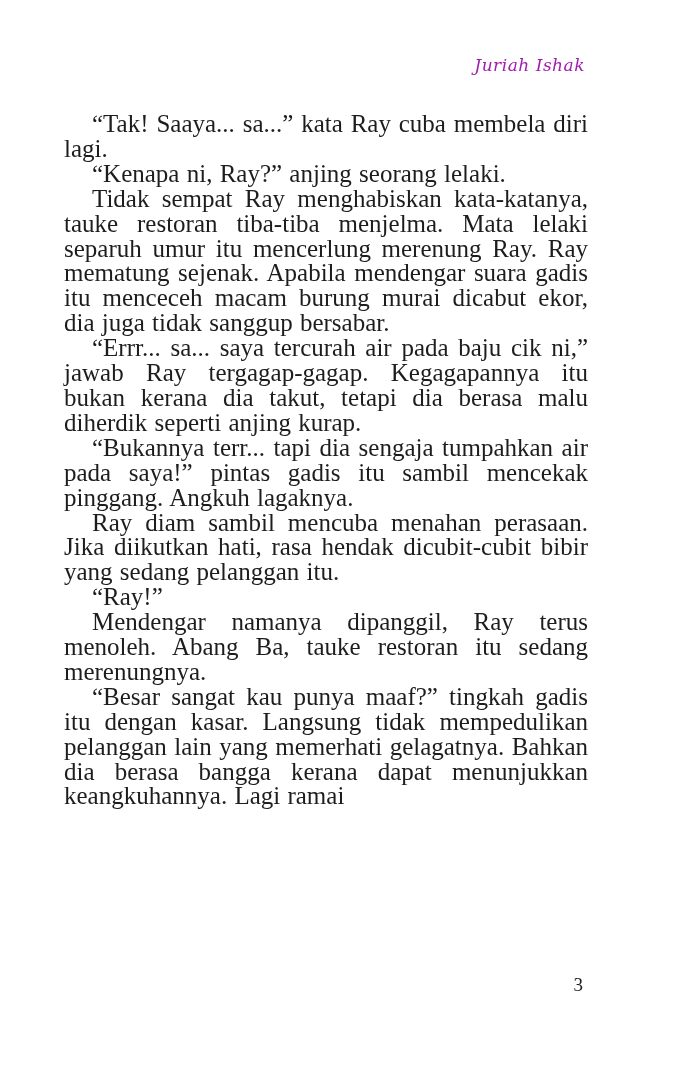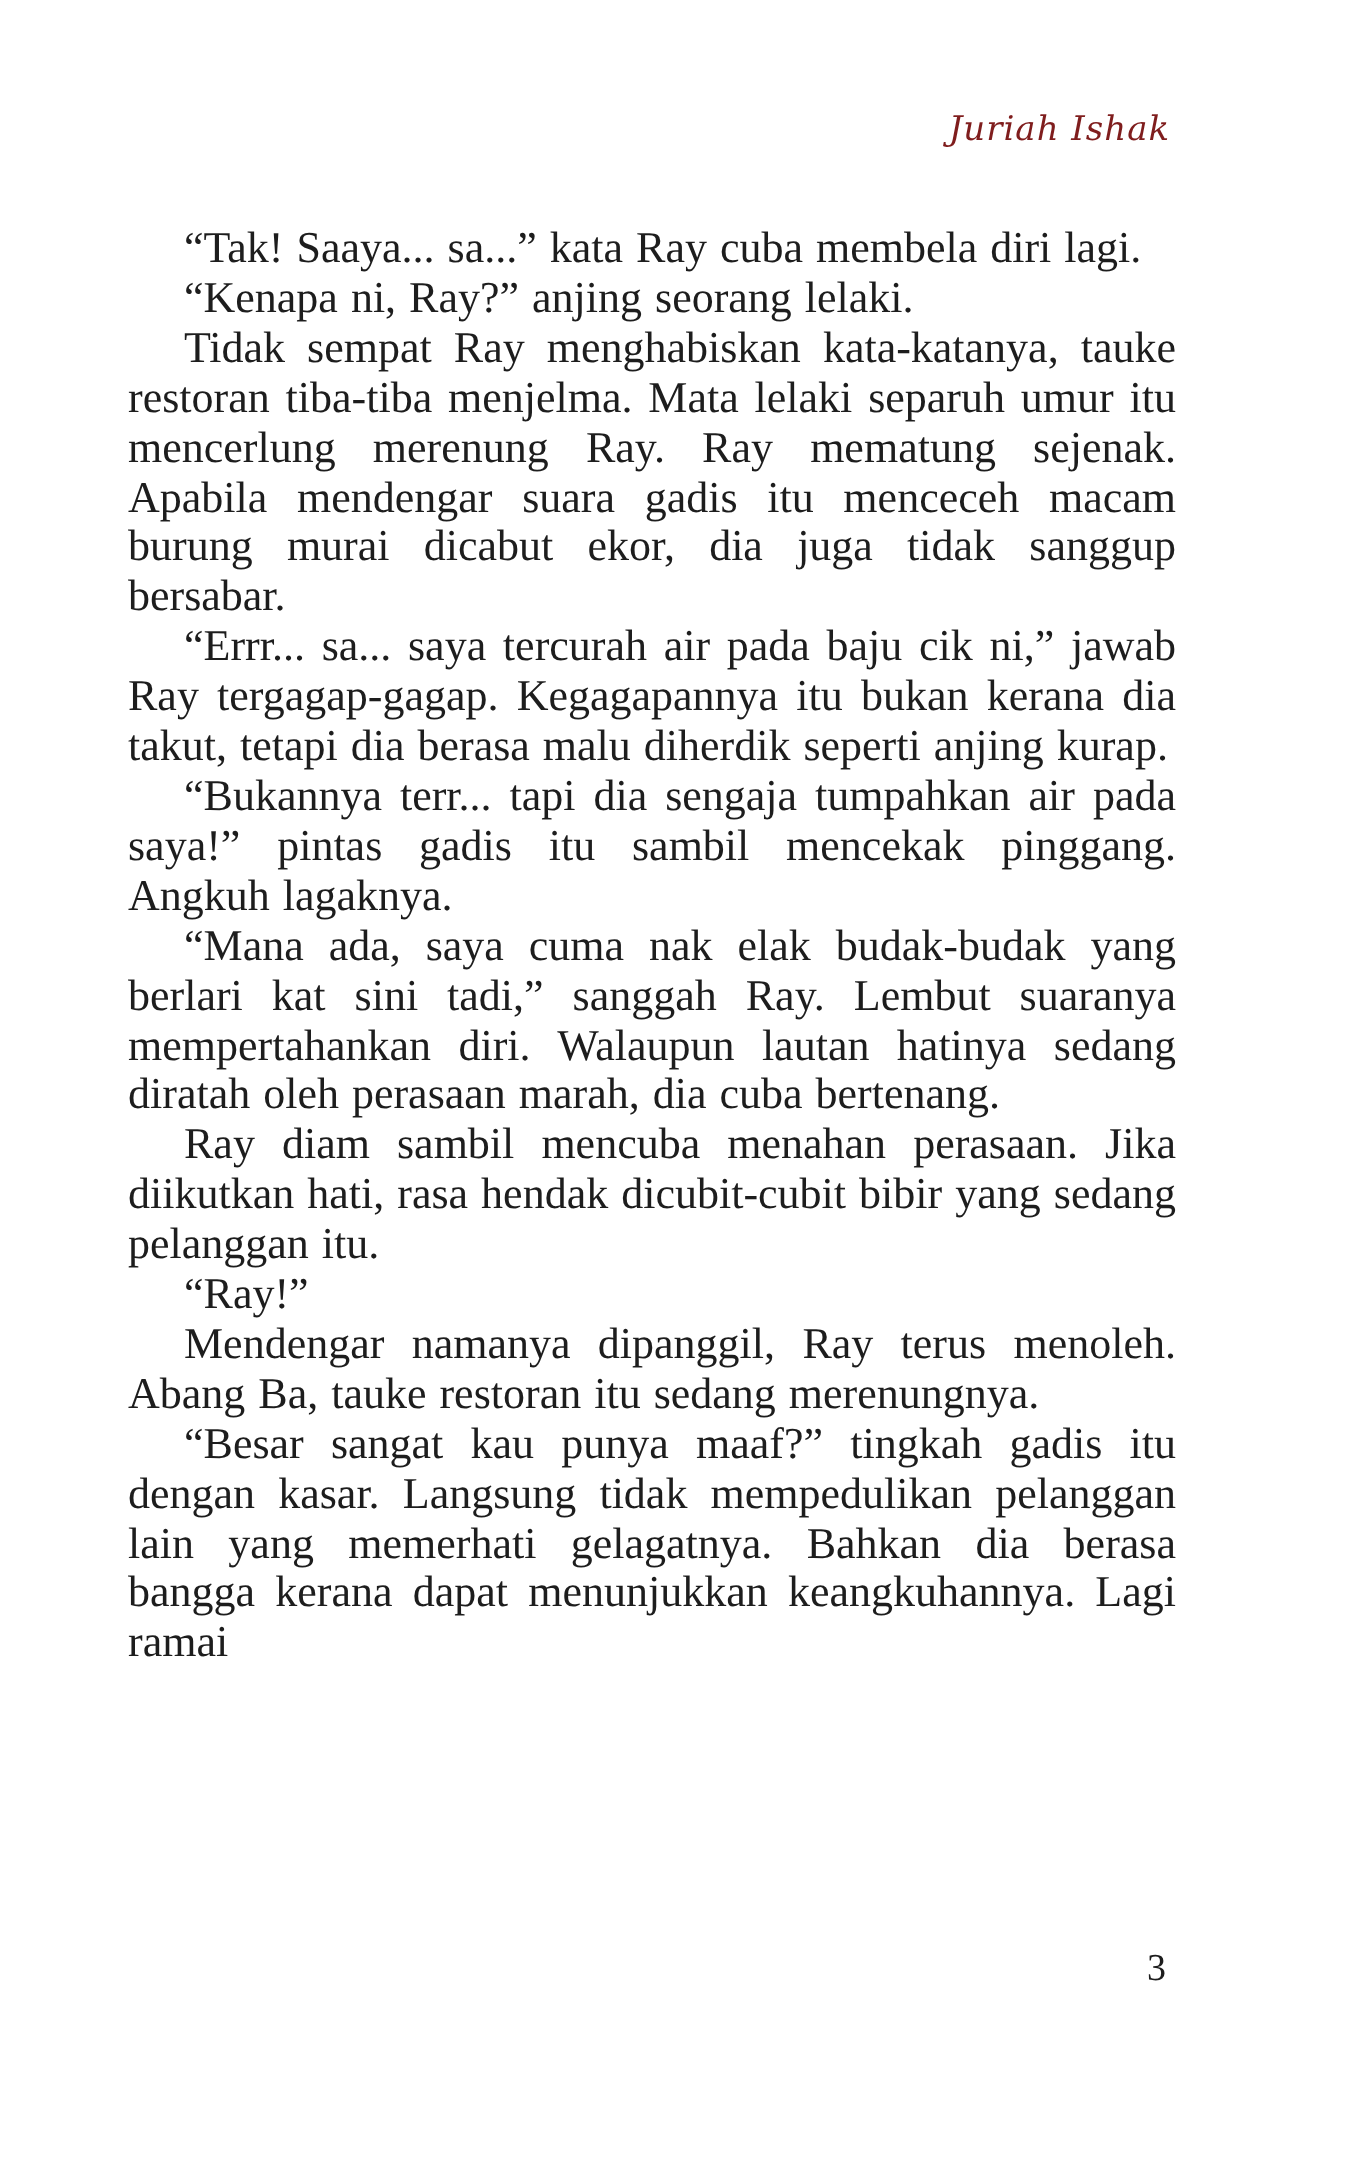--- a/index.html
+++ b/index.html
@@ -17,29 +17,29 @@
     color: #1d1d1d;
   }
   .running-head {
     position: absolute;
     top: 55px;
     right: 90px;
     font-family: "DejaVu Serif", "Liberation Serif", serif;
     font-style: italic;
     font-size: 17px;
     letter-spacing: 0.5px;
-    color: #7f1d1d;
+    color: #a21caf;
   }
   .text-block {
     position: absolute;
     left: 64px;
     top: 112px;
     width: 524px;
     font-family: "Liberation Serif", "DejaVu Serif", serif;
-    font-size: 22px;
+    font-size: 25px;
     line-height: 24.9px;
     color: #1d1d1d;
   }
   .text-block p {
     margin: 0;
     padding: 0;
     text-indent: 28px;
     text-align: justify;
     word-spacing: 1px;
   }
@@ -58,21 +58,20 @@
 <div class="page">
 
   <div class="running-head">Juriah Ishak</div>
 
   <div class="text-block">
     <p>“Tak! Saaya... sa...” kata Ray cuba membela diri lagi.</p>
     <p>“Kenapa ni, Ray?” anjing seorang lelaki.</p>
     <p>Tidak sempat Ray menghabiskan kata-katanya, tauke restoran tiba-tiba menjelma. Mata lelaki separuh umur itu mencerlung merenung Ray. Ray mematung sejenak. Apabila mendengar suara gadis itu menceceh macam burung murai dicabut ekor, dia juga tidak sanggup bersabar.</p>
     <p>“Errr... sa... saya tercurah air pada baju cik ni,” jawab Ray tergagap-gagap. Kegagapannya itu bukan kerana dia takut, tetapi dia berasa malu diherdik seperti anjing kurap.</p>
     <p>“Bukannya terr... tapi dia sengaja tumpahkan air pada saya!” pintas gadis itu sambil mencekak pinggang. Angkuh lagaknya.</p>
-    <p>“Mana ada, saya cuma nak elak budak-budak yang berlari kat sini tadi,” sanggah Ray. Lembut suaranya mempertahankan diri. Walaupun lautan hatinya sedang diratah oleh perasaan marah, dia cuba bertenang.</p>
     <p>Ray diam sambil mencuba menahan perasaan. Jika diikutkan hati, rasa hendak dicubit-cubit bibir yang sedang pelanggan itu.</p>
     <p>“Ray!”</p>
     <p>Mendengar namanya dipanggil, Ray terus menoleh. Abang Ba, tauke restoran itu sedang merenungnya.</p>
     <p>“Besar sangat kau punya maaf?” tingkah gadis itu dengan kasar. Langsung tidak mempedulikan pelanggan lain yang memerhati gelagatnya. Bahkan dia berasa bangga kerana dapat menunjukkan keangkuhannya. Lagi ramai</p>
   </div>
 
   <div class="page-number">3</div>
 
 </div>
 

